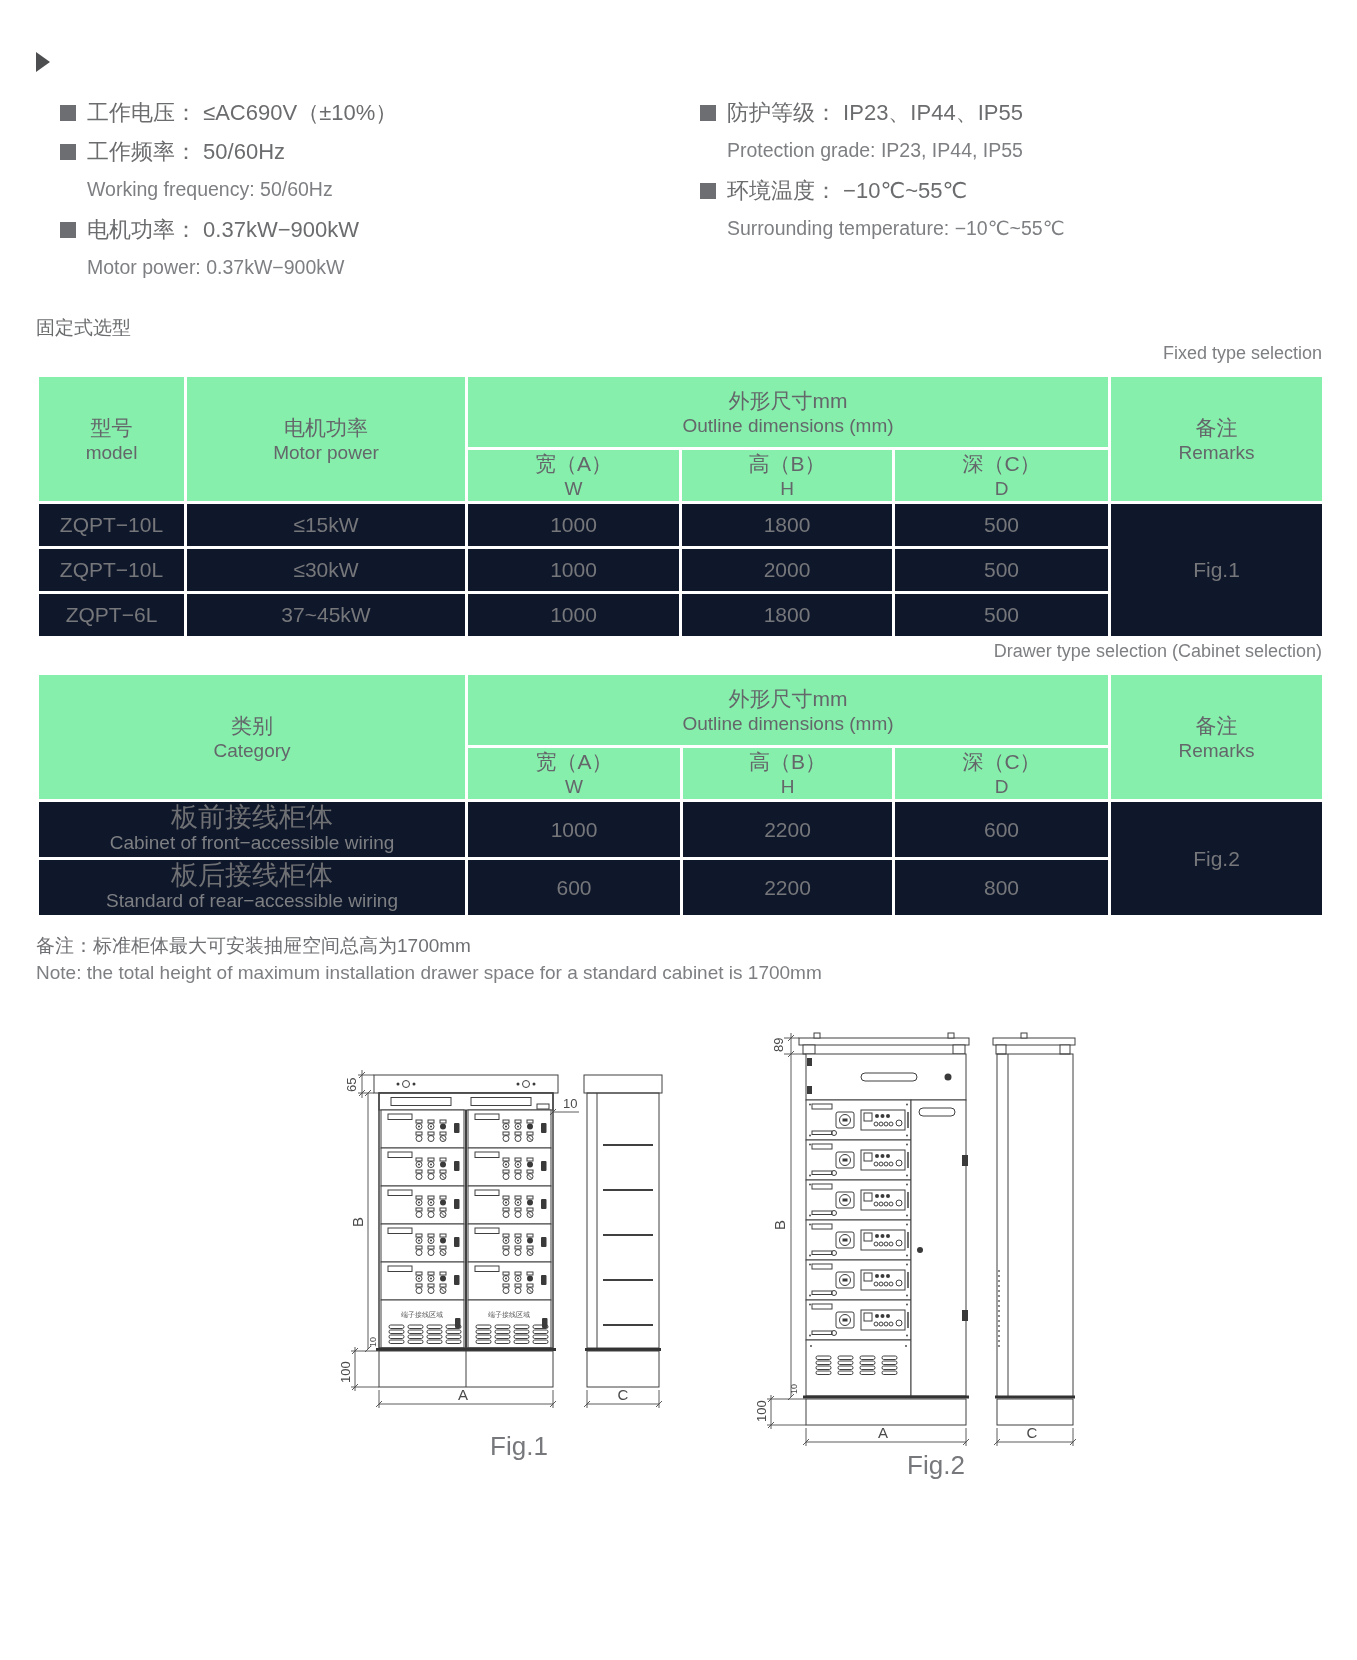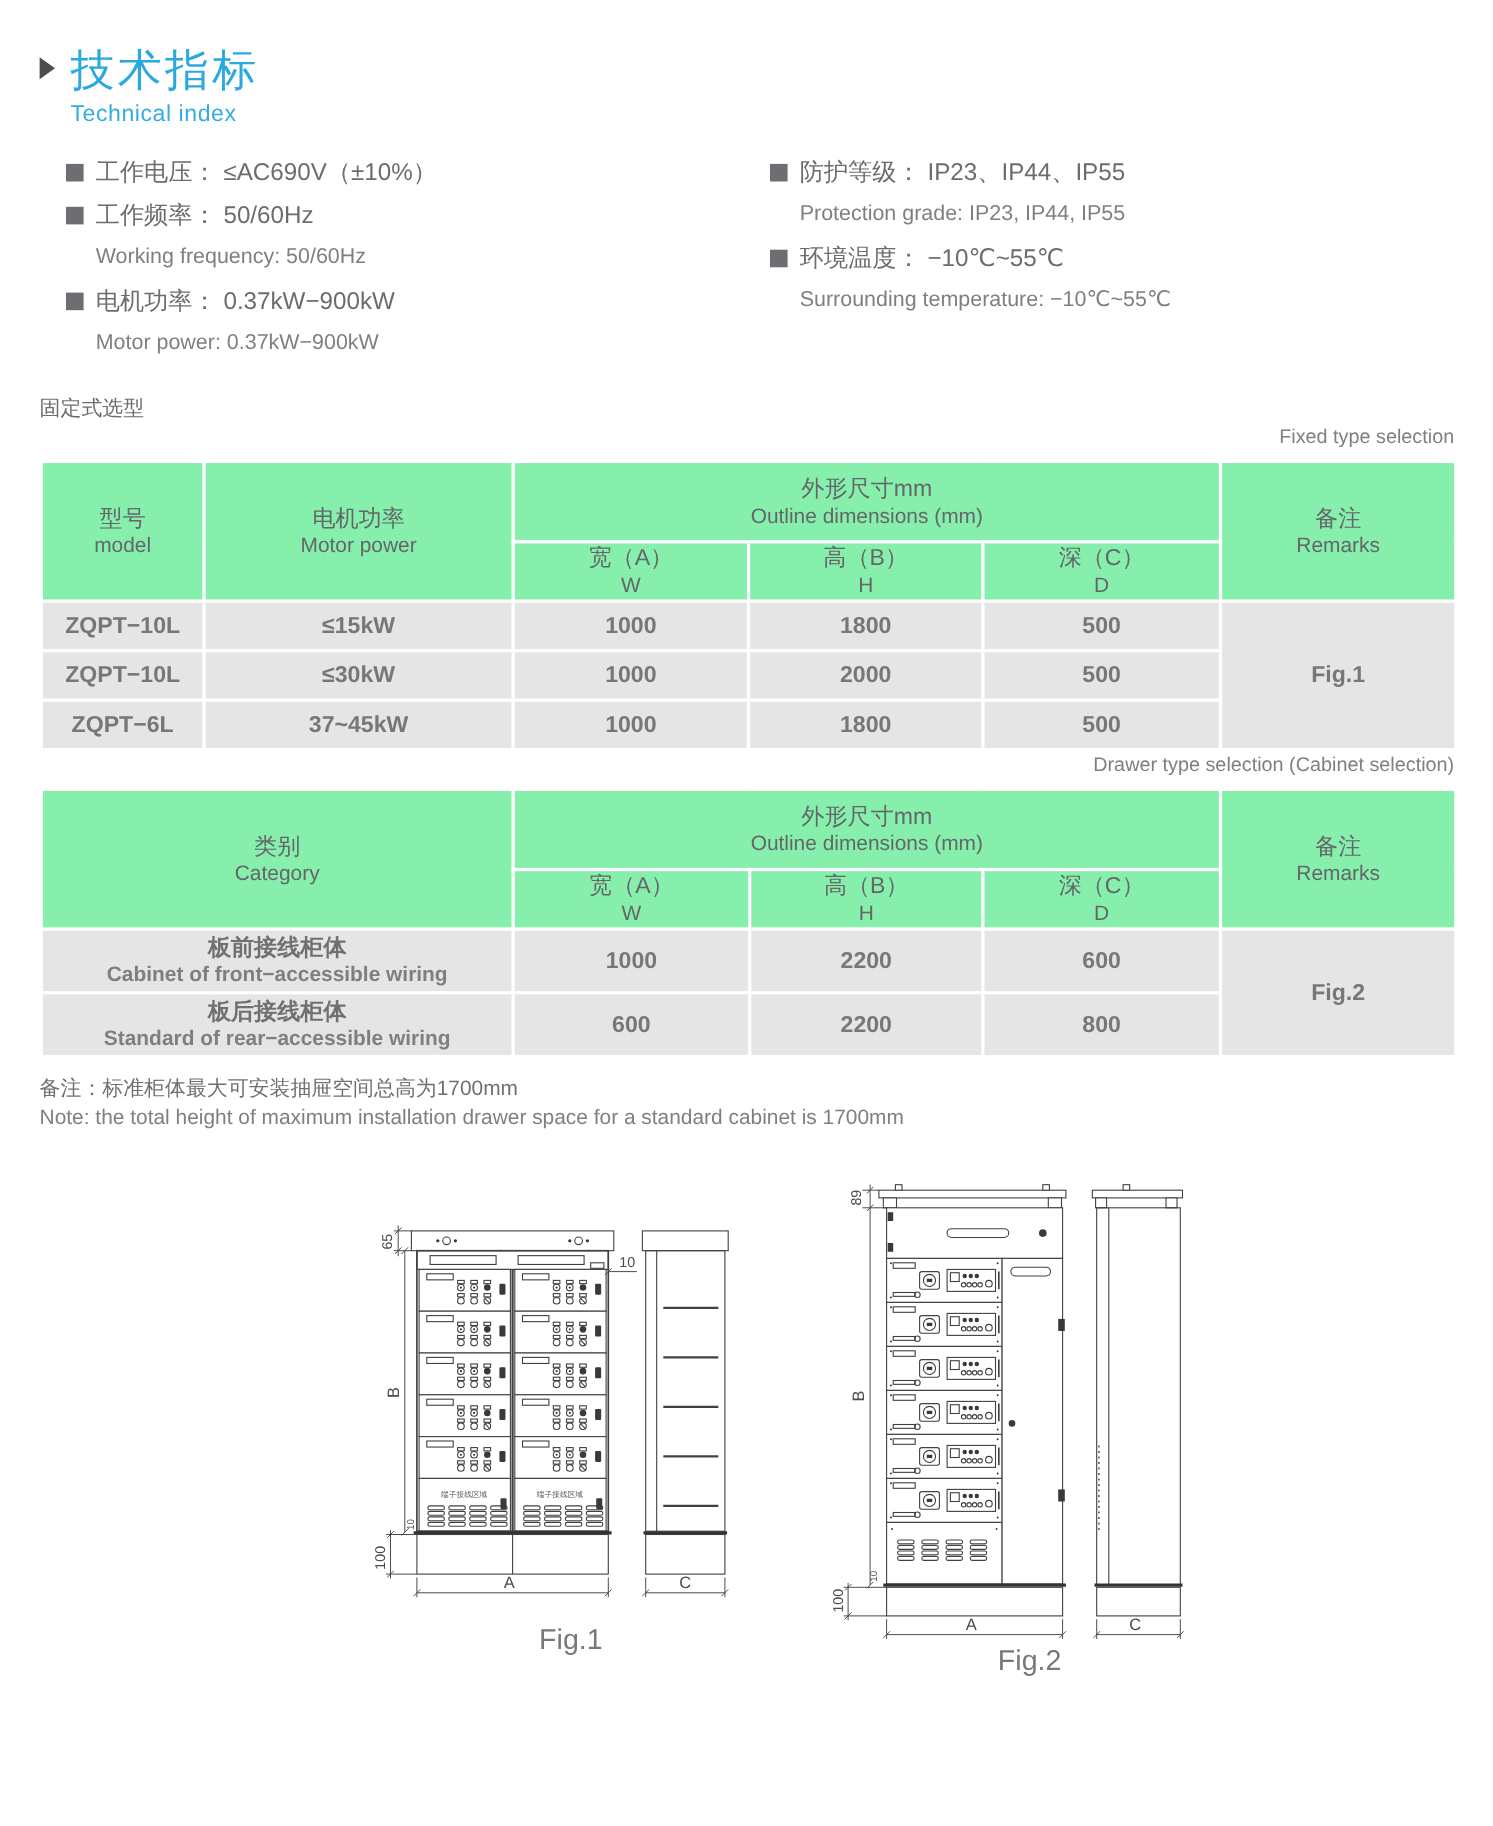--- a/index.html
+++ b/index.html
@@ -28,29 +28,29 @@
   
   .sec-title-zh{font-size:19px;color:#6b6c6e;margin-top:22px;line-height:26px;}
   .sec-title-en{font-size:18px;color:#7d7f82;line-height:25px;margin-bottom:8px;text-align:right;}
 
   
   table.spec-table{border-collapse:collapse;width:1286px;table-layout:fixed;}
   table.spec-table th,table.spec-table td{
     border:3px solid #fff;text-align:center;vertical-align:middle;font-weight:normal;padding:0;
   }
   table.spec-table thead th{background:#86efac;color:#64666a;}
-  table.spec-table tbody td{background:#e5e5e5;color:#76777a;font-weight:bold;}
+  table.spec-table tbody td{background:#0f172a;color:#76777a;}
   .th-zh{font-size:21px;line-height:27px;}
   .th-en{font-size:19px;line-height:24px;}
   tr.h1 th{height:70px;}
   tr.h2 th{height:50px;}
   table.t-fixed tbody tr{height:45px;}
   table.t-drawer tbody tr{height:58px;}
   td.num,td.model,td.remarks-cell{font-size:21px;}
-  .cat-zh{font-size:21px;line-height:27px;color:#6f7073;}
+  .cat-zh{font-size:27px;line-height:27px;color:#6f7073;}
   .cat-en{font-size:19px;line-height:24px;color:#7d7f82;}
 
   
   .note-zh{font-size:19px;color:#6f7073;margin-top:14px;line-height:27px;}
   .note-en{font-size:19px;color:#7d7f82;line-height:27px;}
 
   
   .figures{position:relative;height:545px;margin-top:4px;}
   .fig-svg{position:absolute;}
   #fig1{left:305px;top:10px;}
@@ -62,24 +62,20 @@
   .dim text{fill:#4a4a4a;font-family:"Liberation Sans",sans-serif;}
   .cap{fill:#77787b;font-size:26px;font-family:"Liberation Sans",sans-serif;}
 </style>
 </head>
 <body>
 
 <div class="page">
 
   <div class="doc-header">
     <div class="tri"></div>
-    <div>
-      <div class="title-zh">技术指标</div>
-      <div class="title-en">Technical index</div>
-    </div>
   </div>
 
   <div class="specs">
     <div class="specs-col-left">
       <div>
         <div class="spec-zh">
             <span class="bullet"></span>
             <span>工作电压： ≤AC690V（±10%）</span>
           </div>
       </div>

